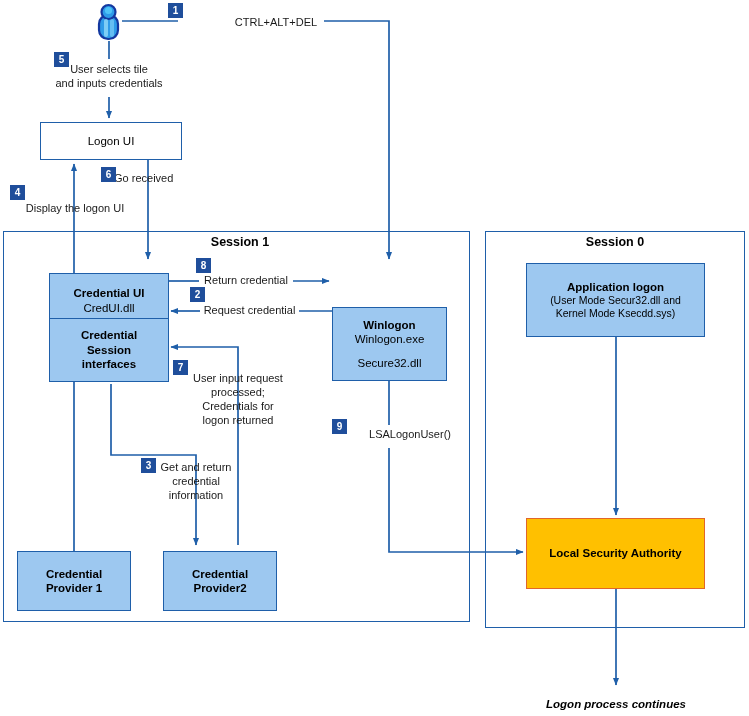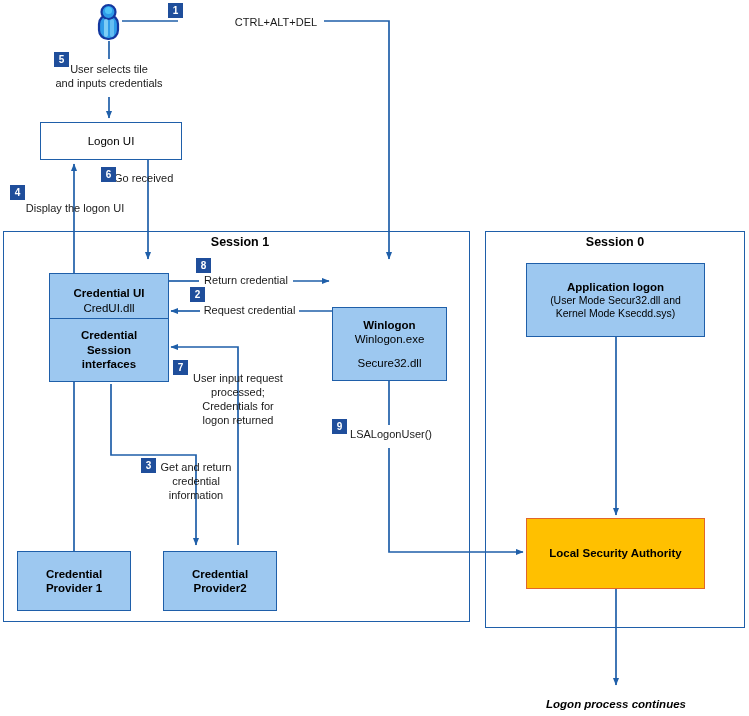--- a/index.html
+++ b/index.html
@@ -251,17 +251,17 @@
   <div class="label nobg" style="left:42px; top:62px; width:134px;">User selects tile
 and inputs credentials</div>
 
   <div class="label nobg" style="left:114px; top:171px; width:84px; text-align:left;">Go received</div>
 
   <div class="label nobg" style="left:186px; top:371px; width:104px;">User input request
 processed;
 Credentials for
 logon returned</div>
 
-  <div class="label nobg" style="left:332px; top:427px; width:100px; text-align:right;">LSALogonUser()</div>
+  <div class="label nobg" style="left:360px; top:427px; width:100px; text-align:center;">LSALogonUser()</div>
 
   <div class="label-bold" style="left:526px; top:698px; width:180px;">Logon process continues</div>
 
 </div>
 
 </body></html>

